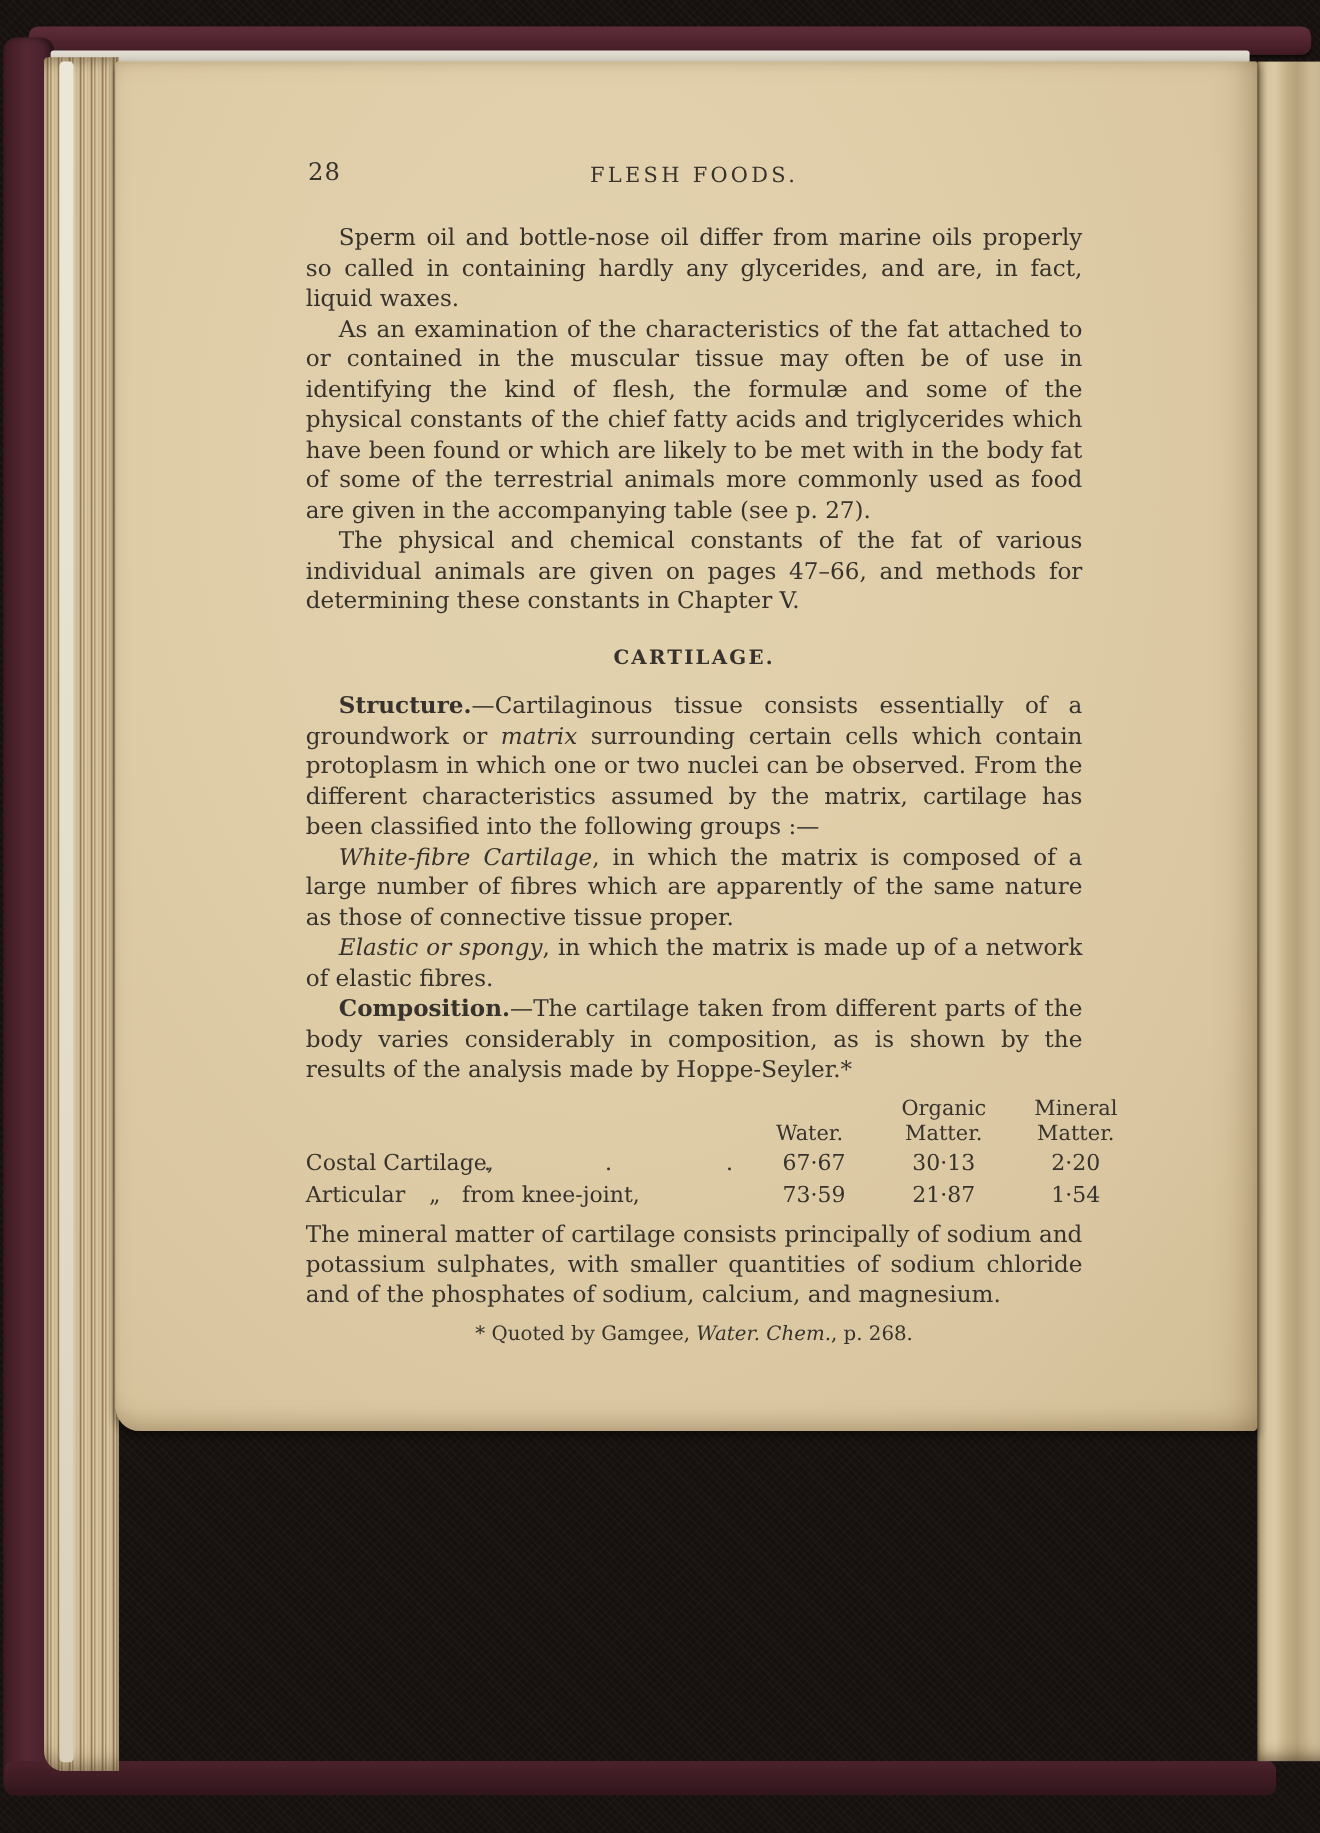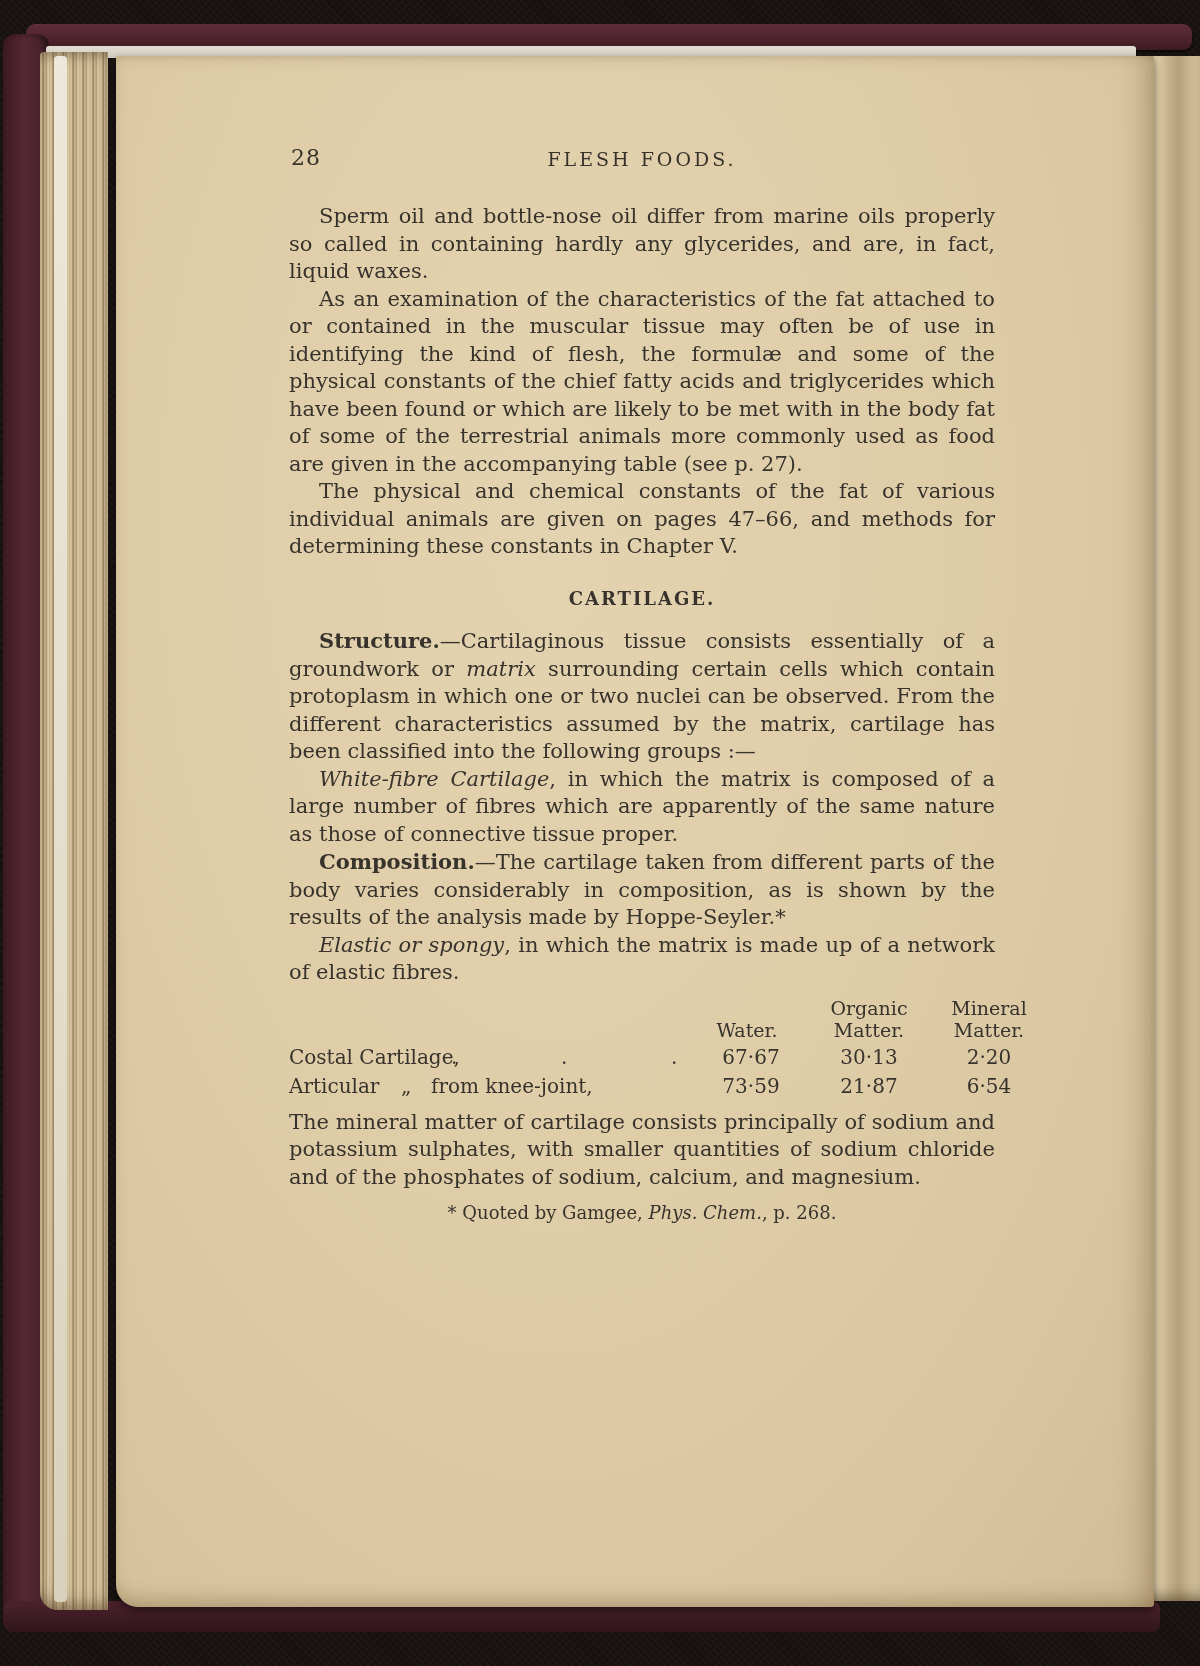--- a/index.html
+++ b/index.html
@@ -59,21 +59,21 @@
   
   .gutter{
     position:absolute;left:1143px;top:56px;width:57px;height:1545px;
     background:linear-gradient(90deg,
       #7e6d50 0px,#b9a67f 3px,#d6c4a0 9px,#dccaa6 16px,
       #c0ac85 28px,#b5a17a 36px,#ccb993 48px,#d2c09b 57px);
     box-shadow:inset 0 -12px 14px -8px rgba(50,32,15,.55);
   }
   
   .page{
-    position:absolute;left:116px;top:56px;width:1038px;height:1551px;
+    position:absolute;left:105px;top:56px;width:1038px;height:1245px;
     background:
       radial-gradient(ellipse at 42% 30%, #e4d3b0 0%, #dfcda8 45%, #d9c6a0 78%, #d0bc94 100%);
     border-radius:3px 2px 4px 22px;
     box-shadow:
       inset -22px 0 30px -14px rgba(110,85,50,.38),
       inset 0 -14px 22px -10px rgba(110,85,50,.40),
       inset 0 6px 10px -6px rgba(110,85,50,.25),
       0 4px 8px rgba(0,0,0,.45);
   }
   .content{
@@ -132,22 +132,22 @@
           <p class="body-par indent"><span class="seg-n">Sperm oil and bottle-nose oil differ from marine oils properly so called in containing hardly any glycerides, and are, in fact, liquid waxes.</span></p>
           <p class="body-par indent"><span class="seg-n">As an examination of the characteristics of the fat attached to or contained in the muscular tissue may often be of use in identifying the kind of flesh, the formulæ and some of the physical constants of the chief fatty acids and triglycerides which have been found or which are likely to be met with in the body fat of some of the terrestrial animals more commonly used as food are given in the accompanying table (see p. 27).</span></p>
           <p class="body-par indent"><span class="seg-n">The physical and chemical constants of the fat of various individual animals are given on pages 47–66, and methods for determining these constants in Chapter V.</span></p>
         </div>
 
       <h2 class="secthead">CARTILAGE.</h2>
 
       <div>
           <p class="body-par indent"><span class="seg-b">Structure.</span><span class="seg-n">—Cartilaginous tissue consists essentially of a groundwork or </span><span class="seg-i">matrix</span><span class="seg-n"> surrounding certain cells which contain protoplasm in which one or two nuclei can be observed.  From the different characteristics assumed by the matrix, cartilage has been classified into the following groups :—</span></p>
           <p class="body-par indent"><span class="seg-i">White-fibre Cartilage</span><span class="seg-n">, in which the matrix is composed of a large number of fibres which are apparently of the same nature as those of connective tissue proper.</span></p>
+          <p class="body-par indent"><span class="seg-i">Elastic or spongy</span><span class="seg-n">, in which the matrix is made up of a network of elastic fibres.</span></p>
           <p class="body-par indent"><span class="seg-b">Composition.</span><span class="seg-n">—The cartilage taken from different parts of the body varies considerably in composition, as is shown by the results of the analysis made by Hoppe-Seyler.*</span></p>
-          <p class="body-par indent"><span class="seg-i">Elastic or spongy</span><span class="seg-n">, in which the matrix is made up of a network of elastic fibres.</span></p>
         </div>
 
       <div class="tbl">
         <div class="tbl-head">
           <span style="left:580px;top:0;">Organic</span>
           <span style="left:700px;top:0;">Mineral</span>
           <span style="left:458px;top:22px;">Water.</span>
           <span style="left:580px;top:22px;">Matter.</span>
           <span style="left:700px;top:22px;">Matter.</span>
         </div>
@@ -159,25 +159,25 @@
           <span class="num" style="left:462px;">67·67</span>
           <span class="num" style="left:580px;">30·13</span>
           <span class="num" style="left:700px;">2·20</span>
         </div>
         <div class="tbl-row">
           <span class="lbl" style="left:0;">Articular</span>
           <span class="lbl" style="left:112px;">„</span>
           <span class="lbl" style="left:142px;">from knee-joint,</span>
           <span class="num" style="left:462px;">73·59</span>
           <span class="num" style="left:580px;">21·87</span>
-          <span class="num" style="left:700px;">6·54</span>
+          <span class="num" style="left:700px;">1·54</span>
         </div>
       </div>
 
       <div>
           <p class="body-par"><span class="seg-n">The mineral matter of cartilage consists principally of sodium and potassium sulphates, with smaller quantities of sodium chloride and of the phosphates of sodium, calcium, and magnesium.</span></p>
         </div>
 
-      <div class="footnote"><span class="seg-n">* Quoted by Gamgee, </span><span class="seg-i">Phys. Chem.</span><span class="seg-n">, p. 268.</span></div>
+      <div class="footnote"><span class="seg-n">* Quoted by Gamgee, </span><span class="seg-i">Water. Chem.</span><span class="seg-n">, p. 268.</span></div>
 
     </div>
   </div>
 </div>
 
 </body></html>

